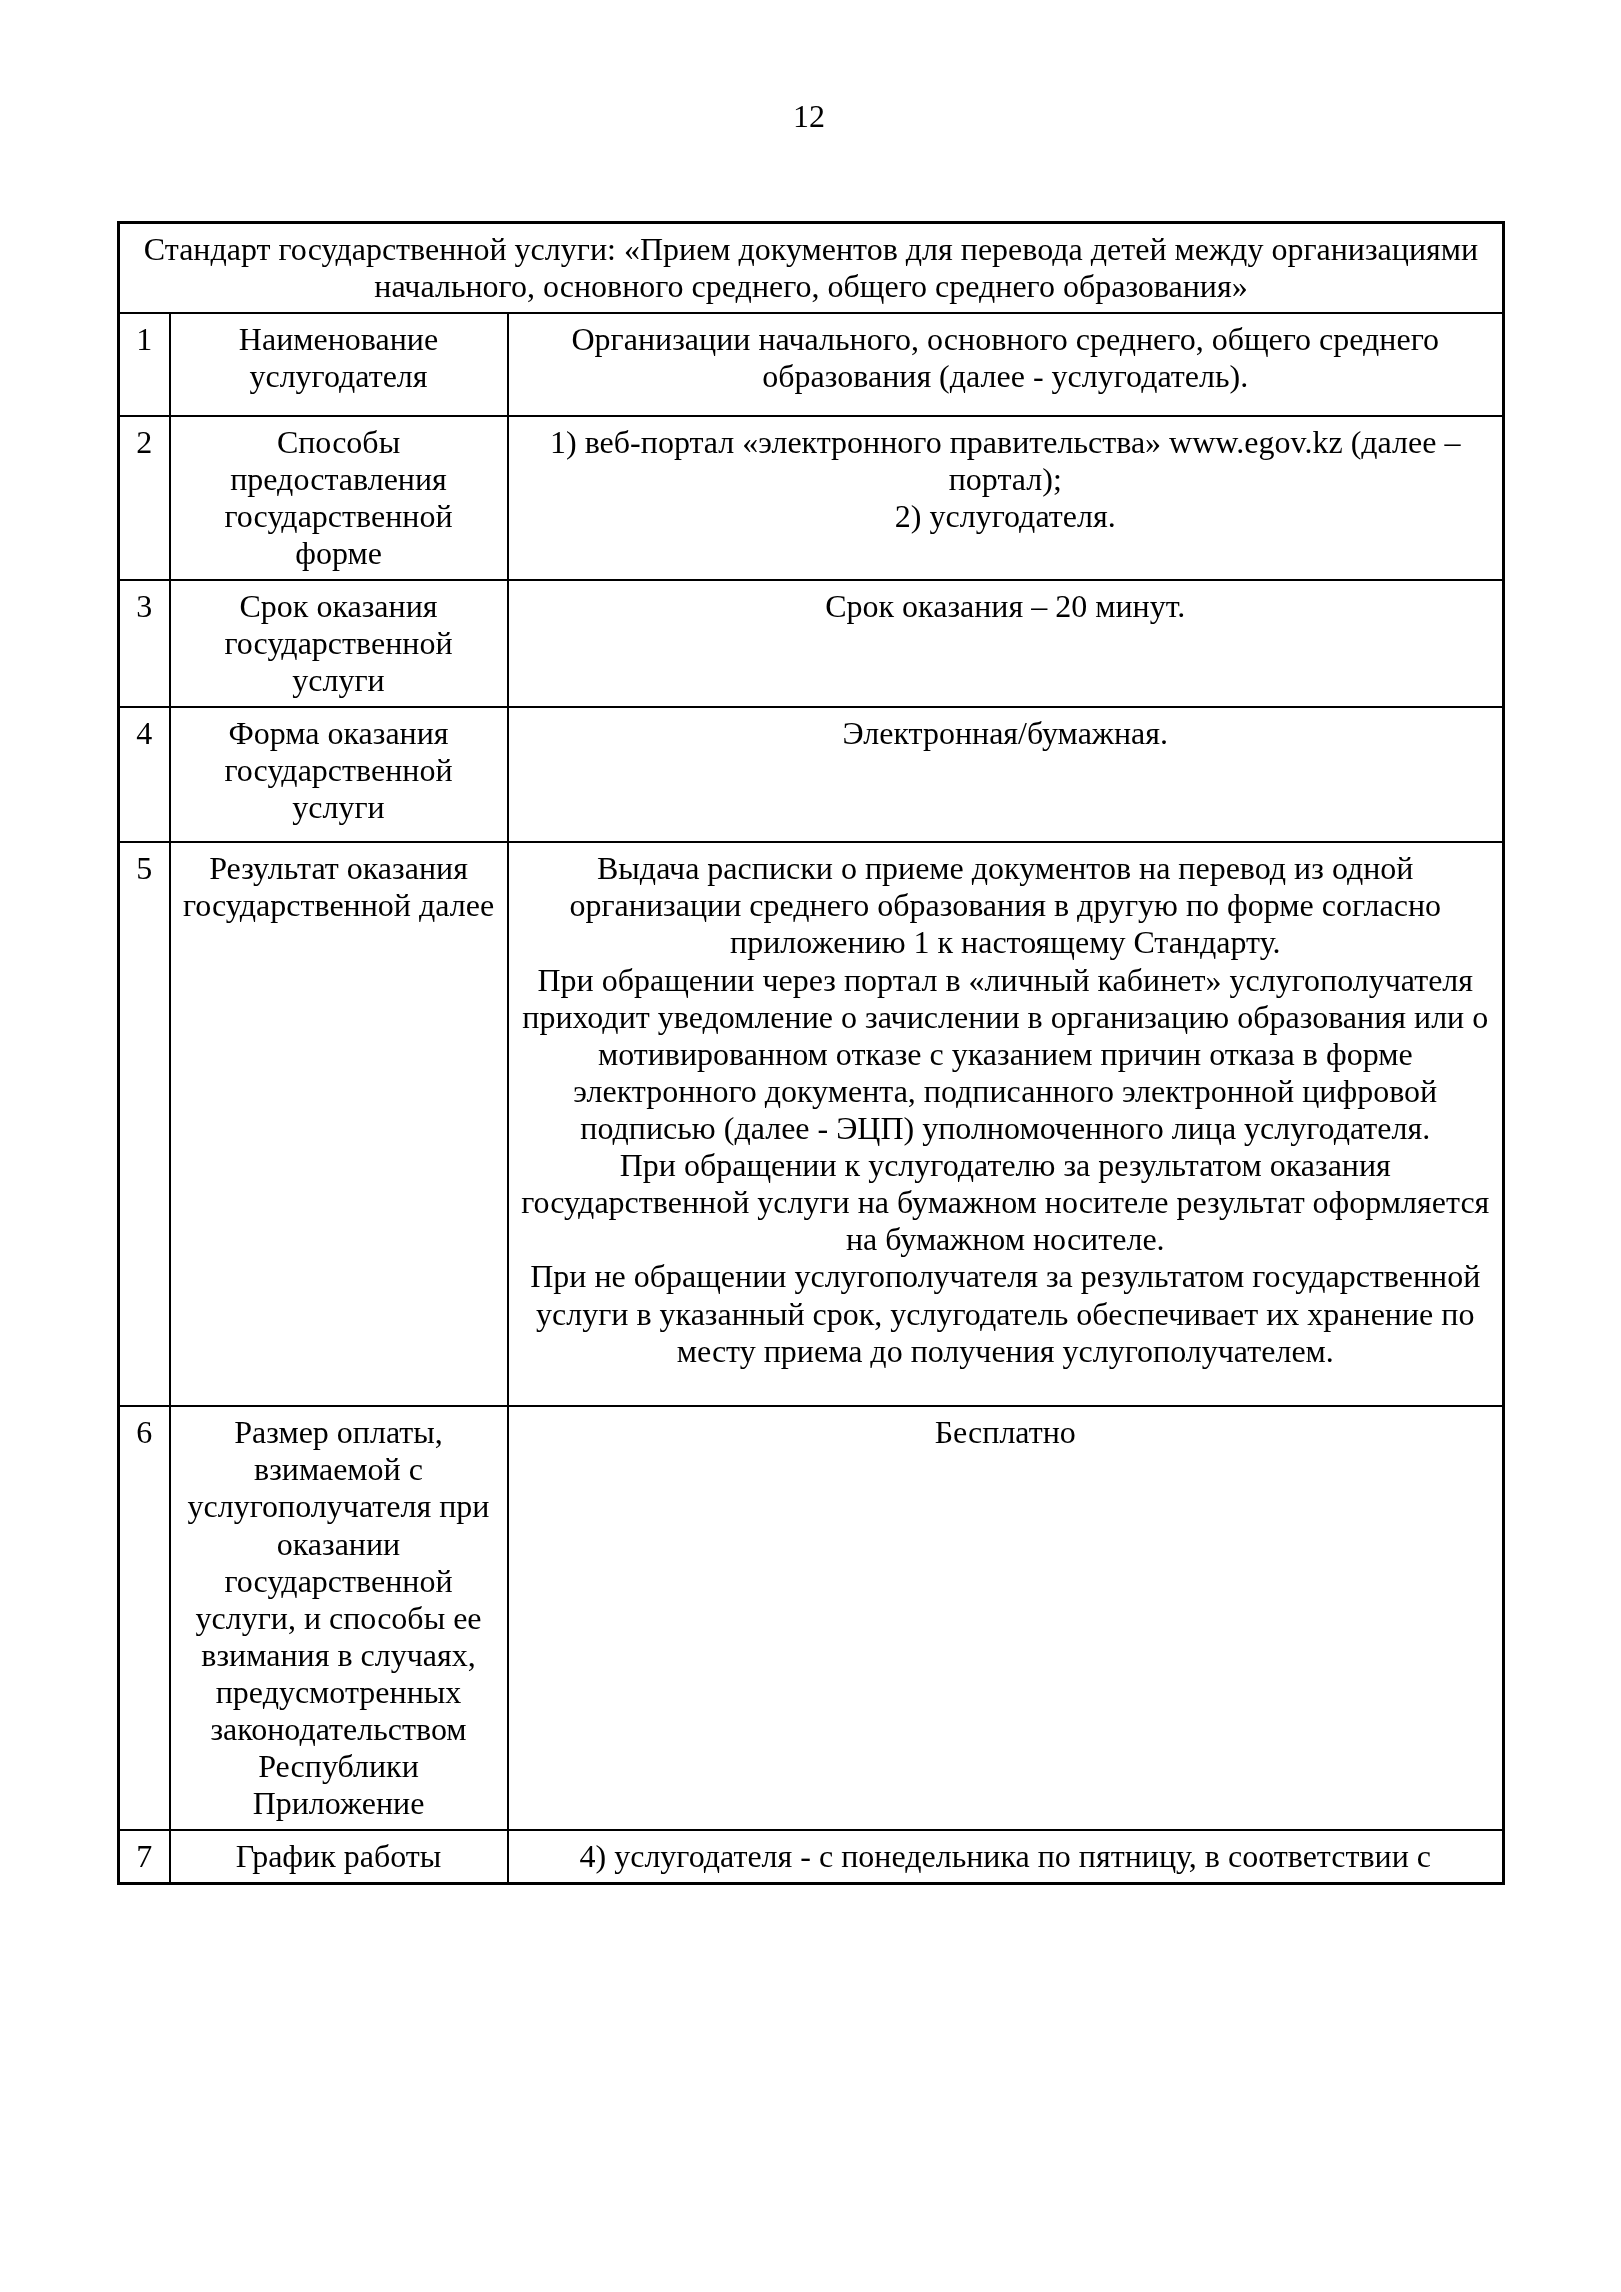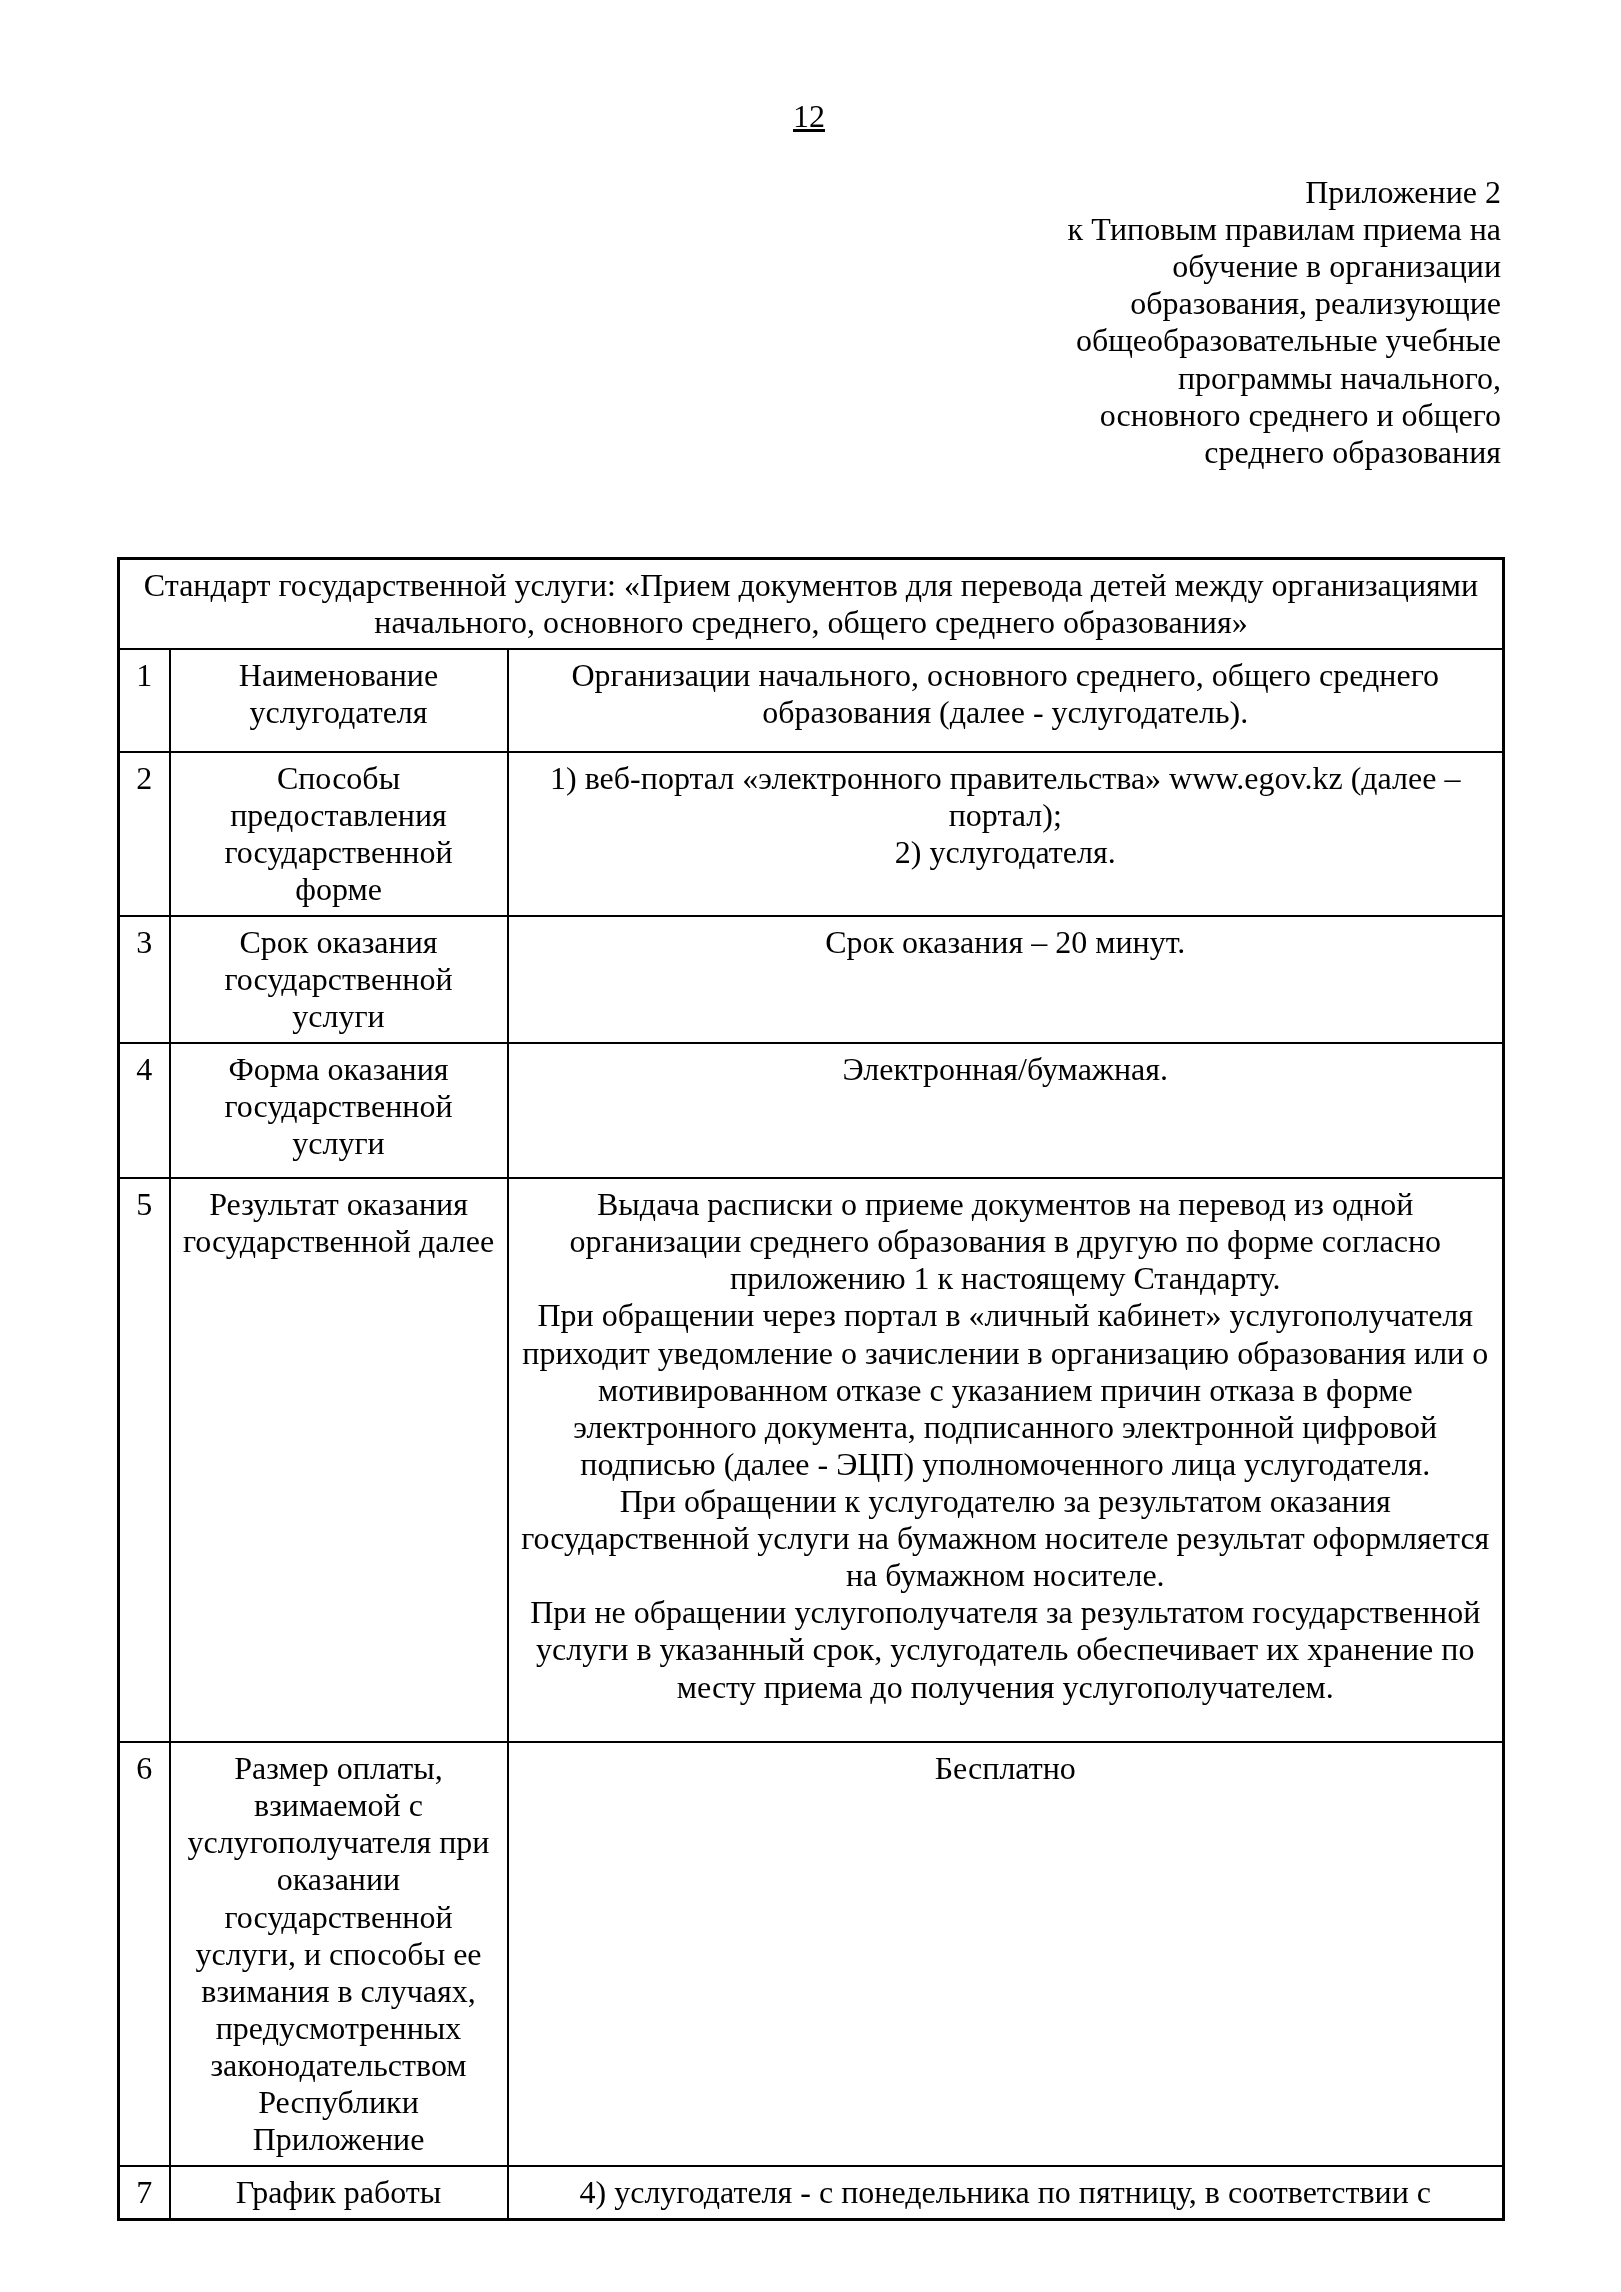--- a/index.html
+++ b/index.html
@@ -12,21 +12,20 @@
     font-family: "Liberation Serif", "DejaVu Serif", serif;
     font-size: 32px;
     line-height: 1.16;
     box-sizing: border-box;
     padding: 98px 120px 0 117px;
     overflow: hidden;
   }
   .page-number {
     text-align: center;
     height: 37px;
-    text-decoration: underline;
   }
   .appendix {
     margin-top: 39px;
     text-align: right;
     white-space: pre-line;
   }
   table.std-table {
     margin-top: 86px;
     width: 1385px;
     border-collapse: collapse;
@@ -46,28 +45,20 @@
   td.num   { text-align: center; padding: 6.9px 0; }
   td.value { white-space: pre-line; margin-left: 40px; }
 </style>
 </head>
 <body>
 
 <div class="page">
 
   <div class="page-number">12</div>
 
-  <div class="appendix">Приложение 2
-к Типовым правилам приема на
-обучение в организации
-образования, реализующие
-общеобразовательные учебные
-программы начального,
-основного среднего и общего
-среднего образования</div>
 
   <table class="std-table">
     <colgroup>
         <col class="c-num">
         <col class="c-label">
         <col class="c-value">
       </colgroup>
     <tbody>
       <tr style="height:83px;">
         <td colspan="3" class="title-cell">Стандарт государственной услуги: «Прием документов для перевода детей между организациями

